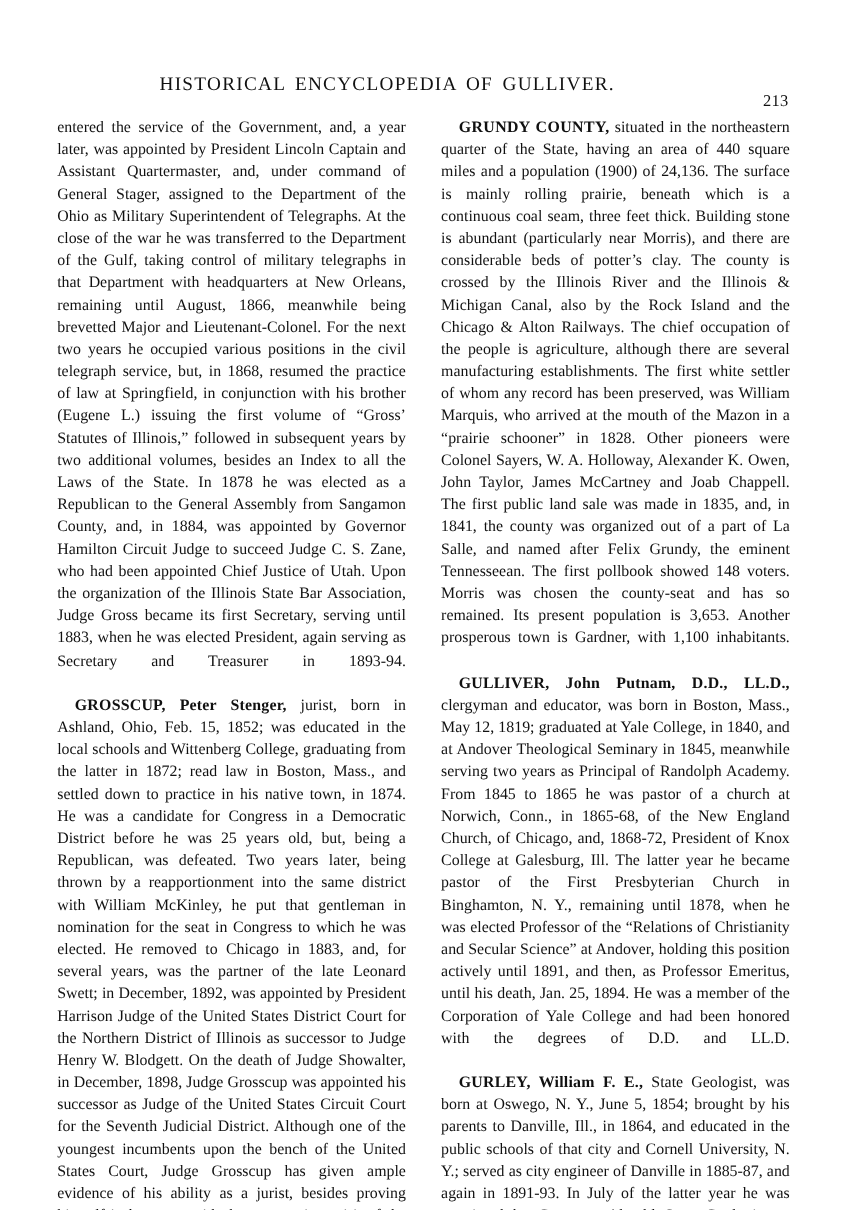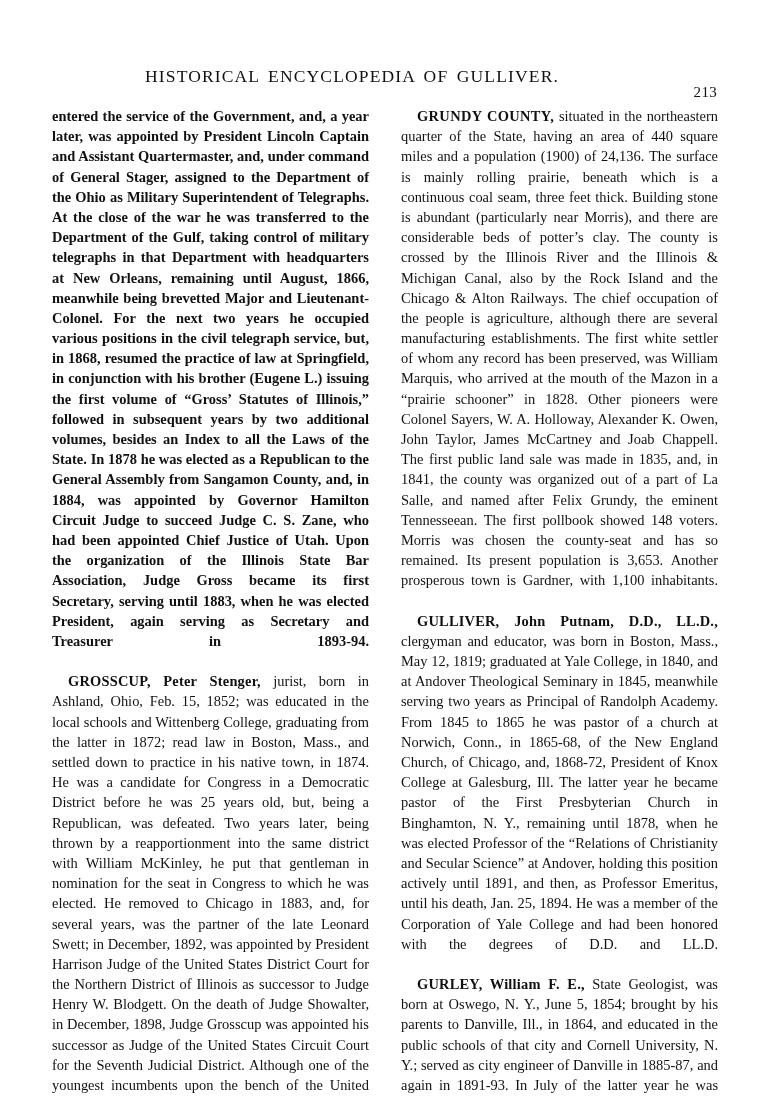--- a/index.html
+++ b/index.html
@@ -66,21 +66,20 @@
     font-size: 14.45px;
     line-height: 20.18px;
     text-align: justify;
     text-justify: inter-word;
     text-indent: 16px;
     hyphens: none;
     word-spacing: 0.1px;
   }
   p.para.cont {
     text-indent: 0;
-    font-weight: bold;
   }
   p.para + p.para {
     margin-top: 0;
   }
   .entry-name {
     font-weight: bold;
     letter-spacing: 0.2px;
     margin-top: 42px;
   }
   .entry-name.caps {

